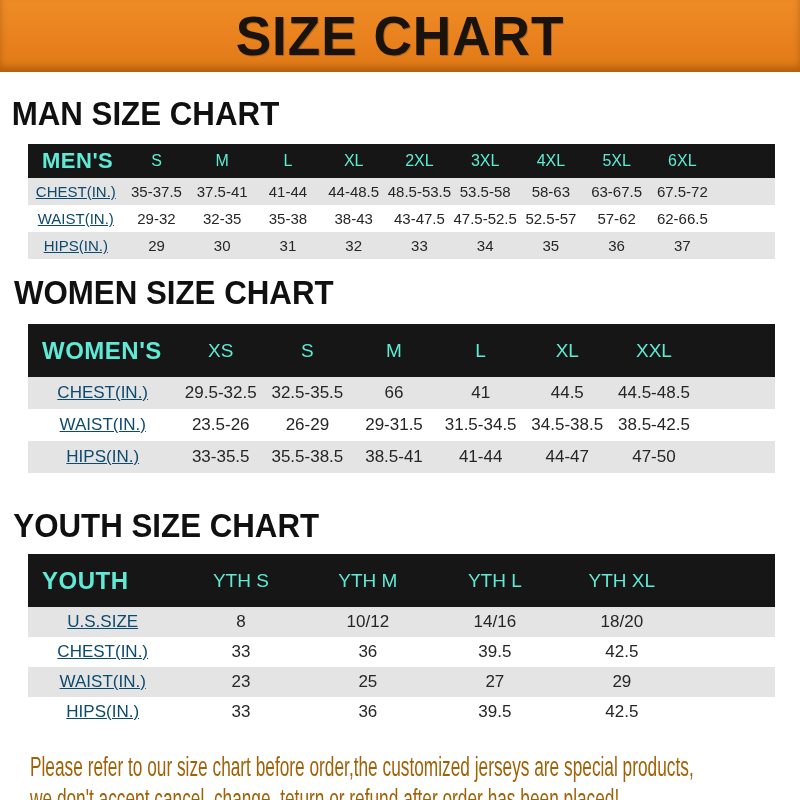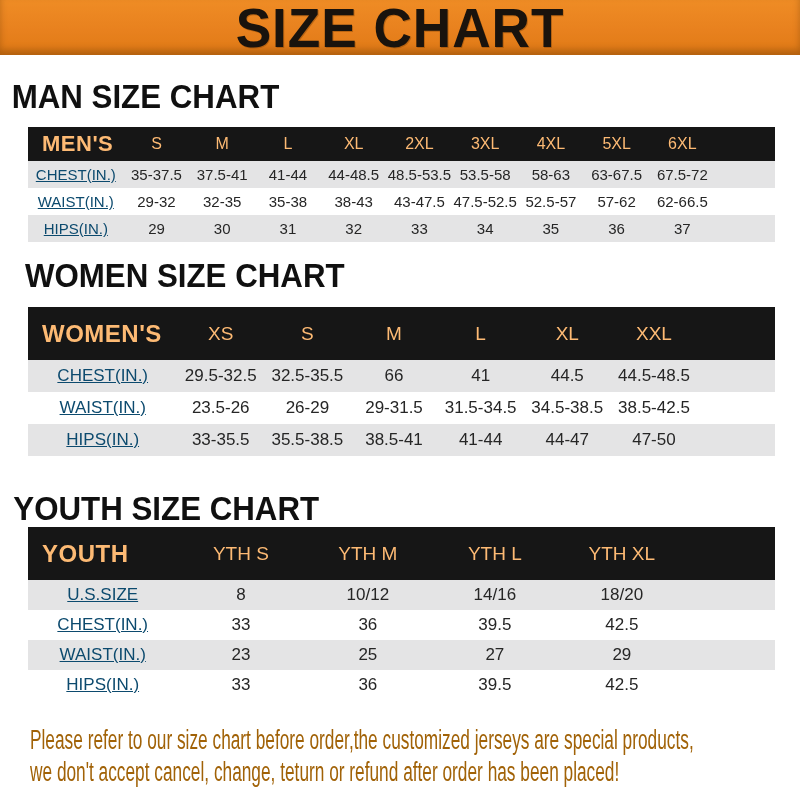--- a/index.html
+++ b/index.html
@@ -9,21 +9,21 @@
     height: 800px;
     background: #ffffff;
     font-family: "Liberation Sans", sans-serif;
     overflow: hidden;
   }
   * { box-sizing: border-box; }
 
   
   .banner {
     width: 800px;
-    height: 55px;
+    height: 72px;
     background: linear-gradient(180deg, #ef8c25 0%, #e8811e 55%, #e07a15 100%);
     box-shadow: inset 0 -5px 7px rgba(90, 45, 0, 0.35);
     display: flex;
     align-items: center;
     justify-content: center;
   }
   .banner-text {
     display: inline-block;
     transform: scaleX(0.95);
     transform-origin: center;
@@ -45,37 +45,37 @@
   .chart-title .condense {
     display: inline-block;
     transform: scaleX(0.92);
     transform-origin: center;
     font-size: 34px;
     font-weight: bold;
     letter-spacing: 0px;
     white-space: nowrap;
   }
   #men-title    { margin-top: 22px; }
-  #women-title  { margin-top: 14px; padding-left: 11px; }
+  #women-title  { margin-top: 14px; }
   #youth-title  { margin-top: 33px; }
 
   
   table.size-table {
     border-collapse: collapse;
     table-layout: fixed;
     width: 747px;
     margin-left: 28px;
   }
   #men-table   { margin-top: 12px; }
   #women-table { margin-top: 13px; }
-  #youth-table { }
+  #youth-table { margin-top: 10px; }
 
   .size-table tr.bar th {
     background: #161616;
-    color: #fdba74;
+    color: #5eead4;
     font-weight: normal;
     text-align: center;
     padding: 0;
     white-space: nowrap;
   }
   .size-table tr.bar th.corner {
     text-align: left;
     padding-left: 14px;
     font-weight: bold;
     letter-spacing: 0.5px;

